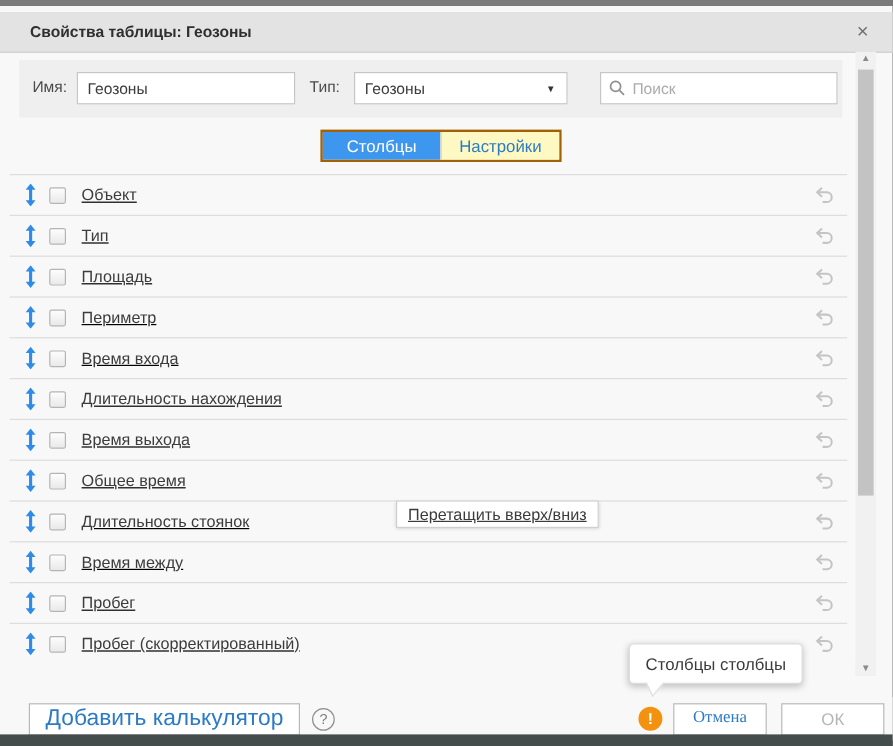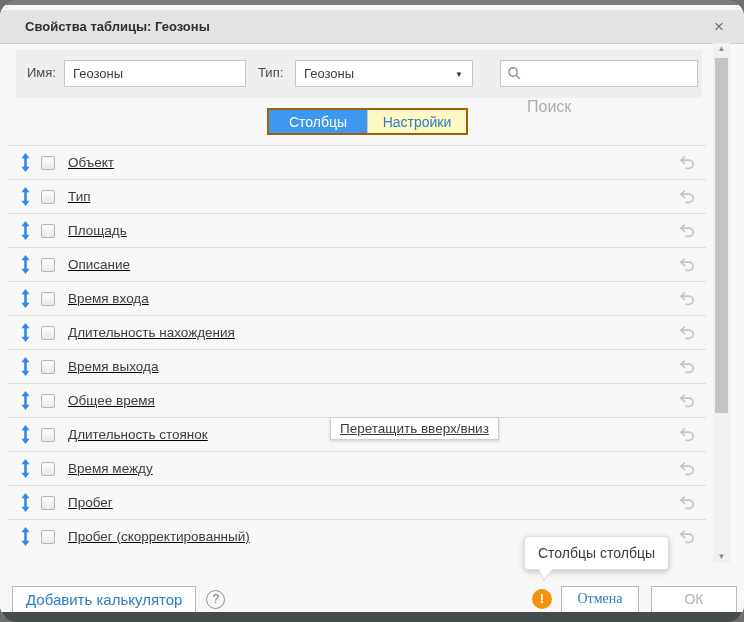--- a/index.html
+++ b/index.html
@@ -1,34 +1,34 @@
 <!DOCTYPE html>
 <html style="--accent: #3e97ef; --link: #2d7cc3; --warn: #f3920f;"><head>
 <meta charset="utf-8">
 <style>
   html,body{margin:0;padding:0;background:#6e6e6e;}
   *{box-sizing:border-box;font-family:"Liberation Sans",sans-serif;}
-  .stage{position:relative;width:744px;height:622px;overflow:hidden;background:#7b7b7b;border-radius:17px;}
+  .stage{position:relative;width:744px;height:622px;overflow:hidden;background:#7b7b7b;}
   .strip-bottom{position:absolute;left:0;top:612px;width:744px;height:10px;background:#454c4c;}
   .dialog{position:absolute;left:0;top:5px;width:744px;height:607px;background:#f8f8f8;}
   
   .hdr{position:absolute;left:0;top:5px;width:744px;height:34px;background:#e3e3e3;border-bottom:1px solid #cfcfcf;}
   .hdr-title{position:absolute;left:25px;top:5px;height:34px;line-height:34px;font-size:13px;font-weight:bold;color:#2f2f2f;}
   .hdr-close{position:absolute;right:12px;top:5px;width:26px;height:34px;line-height:33px;text-align:center;font-size:17px;color:#6f6f6f;cursor:pointer;}
   
   .band{position:absolute;left:16px;top:45px;width:686px;height:48px;background:#efefef;}
   .f-label{position:absolute;top:15px;font-size:13px;color:#4a4a4a;}
   .inp{position:absolute;top:10px;height:27px;background:#fff;border:1px solid #c6c6c6;font-size:13px;color:#3c3c3c;padding:0 8px;outline:none;}
   .name-label{left:11px;}
   .name-input{left:48px;width:182px;}
   .type-label{left:242px;}
   .type-select{left:279px;width:178px;display:flex;align-items:center;cursor:pointer;position:absolute;top:10px;height:27px;background:#fff;border:1px solid #c6c6c6;font-size:13px;color:#3c3c3c;padding:0 8px;}
   .type-caret{position:absolute;right:9px;top:9px;font-size:8px;color:#333;}
   .search-wrap{left:484px;width:198px;}
-  .search-input{position:absolute;left:0;top:0;width:100%;height:100%;border:0;outline:none;background:transparent;font-size:16px;color:#3c3c3c;padding:0 6px 0 26px;margin-top:33px;}
+  .search-input{position:absolute;left:0;top:0;width:100%;height:100%;border:0;outline:none;background:transparent;font-size:13px;color:#3c3c3c;padding:0 6px 0 26px;}
   .search-input::placeholder{color:#ababab;}
   .search-icon{position:absolute;left:6px;top:5px;}
   
   .tabs{position:absolute;left:267px;top:103px;width:201px;height:27px;display:flex;border:2px solid #a16207;background:#fff;}
   .tab{flex:1;height:100%;line-height:25px;text-align:center;font-size:14px;cursor:pointer;color:var(--link);background:#fef9c3;}
   .tab.active{background:var(--accent);color:#fff;}
   .tab + .tab{border-left:1px solid #c9c9c9;}
   
   .list{position:absolute;left:0;top:140px;width:744px;}
   .row{height:34px;margin:0 38px 0 8px;border-top:1px solid #dddddd;display:flex;align-items:center;padding-left:10px;text-decoration:underline;}
@@ -38,21 +38,21 @@
   .undo{margin-left:auto;margin-right:11px;cursor:pointer;display:flex;align-items:center;}
   
   .sb-track{position:absolute;left:713px;top:38px;width:17px;height:520px;background:#f1f1f1;}
   .sb-arrow{position:absolute;left:713px;width:17px;height:12px;text-align:center;font-size:8px;color:#8a8a8a;line-height:12px;cursor:pointer;}
   .sb-up{top:38px;}
   .sb-down{top:546px;background:#f1f1f1;}
   .sb-thumb{position:absolute;left:715px;top:53px;width:13px;height:355px;background:#c3c3c3;cursor:pointer;}
   
   .footer{position:absolute;left:0;top:576px;width:744px;height:36px;background:#f8f8f8;display:flex;align-items:center;}
   .btn{height:27px;border:1px solid #b9b9b9;background:#fff;font-size:14px;display:flex;align-items:center;justify-content:center;cursor:pointer;}
-  .btn-addcalc{margin-left:12px;padding:0 13px;font-size:15px;color:var(--link);}
+  .btn-addcalc{margin-left:24px;padding:0 13px;font-size:19px;color:var(--link);}
   .help{margin-left:10px;width:19px;height:19px;border:1.5px solid #909090;border-radius:50%;text-align:center;line-height:17px;font-size:12px;color:#7b7b7b;cursor:pointer;}
   .spacer{flex:1;}
   .warn{width:20px;height:20px;border-radius:50%;background:var(--warn);color:#fff;font-weight:bold;text-align:center;line-height:20px;font-size:13px;}
   .btn-cancel{margin-left:9px;width:78px;color:var(--link);font-family:Liberation Serif, serif;}
   .btn-ok{margin-left:12px;margin-right:7px;width:86px;color:#b5b5b5;cursor:default;}
   
   .tip-drag{position:absolute;left:330px;top:412px;background:#fff;border:1px solid #cfcfcf;box-shadow:0 1px 3px rgba(0,0,0,.18);padding:3px 9px;font-size:13.5px;color:#3c3c3c;z-index:5;white-space:nowrap;text-decoration:underline;}
   .tip-select{position:absolute;left:524px;top:531px;background:#fff;border:1px solid #dcdcdc;border-radius:4px;box-shadow:0 2px 6px rgba(0,0,0,.22);padding:8px 13px;font-size:14px;color:#3c3c3c;z-index:6;white-space:nowrap;}
   .tip-select::after{content:"";position:absolute;left:14px;bottom:-7px;width:12px;height:12px;background:#fff;border-right:1px solid #dcdcdc;border-bottom:1px solid #dcdcdc;transform:rotate(65deg) skewX(25deg);}
 </style>
@@ -139,38 +139,38 @@
     <span class="cbx"></span>
     <span class="row-label">Площадь</span>
     <span class="undo">
       <svg width="17" height="16" viewBox="0 0 17 16">
               <path d="M7 1.5 L3 5.2 L7 8.9" fill="none" stroke="#c4c4c4" stroke-width="1.7"></path>
               <path d="M3.4 5.2 H11 a4.1 4.1 0 0 1 0 8.2 H7.5" fill="none" stroke="#c4c4c4" stroke-width="1.7"></path>
             </svg>
     </span>
   </div>
 
-
-  <div class="row">
-    <span class="drag">
-      <svg width="11" height="19" viewBox="0 0 11 19">
-              <path d="M5.5 4 V15" stroke="#2e8be8" stroke-width="2.6"></path>
-              <path d="M5.5 0 L1.4 5.2 H9.6 Z" fill="#2e8be8"></path>
-              <path d="M5.5 19 L1.4 13.8 H9.6 Z" fill="#2e8be8"></path>
-            </svg>
-    </span>
-    <span class="cbx"></span>
-    <span class="row-label">Описание</span>
-    <span class="undo">
-      <svg width="17" height="16" viewBox="0 0 17 16">
-              <path d="M7 1.5 L3 5.2 L7 8.9" fill="none" stroke="#c4c4c4" stroke-width="1.7"></path>
-              <path d="M3.4 5.2 H11 a4.1 4.1 0 0 1 0 8.2 H7.5" fill="none" stroke="#c4c4c4" stroke-width="1.7"></path>
-            </svg>
-    </span>
-  </div>
+  <div class="row">
+    <span class="drag">
+      <svg width="11" height="19" viewBox="0 0 11 19">
+              <path d="M5.5 4 V15" stroke="#2e8be8" stroke-width="2.6"></path>
+              <path d="M5.5 0 L1.4 5.2 H9.6 Z" fill="#2e8be8"></path>
+              <path d="M5.5 19 L1.4 13.8 H9.6 Z" fill="#2e8be8"></path>
+            </svg>
+    </span>
+    <span class="cbx"></span>
+    <span class="row-label">Периметр</span>
+    <span class="undo">
+      <svg width="17" height="16" viewBox="0 0 17 16">
+              <path d="M7 1.5 L3 5.2 L7 8.9" fill="none" stroke="#c4c4c4" stroke-width="1.7"></path>
+              <path d="M3.4 5.2 H11 a4.1 4.1 0 0 1 0 8.2 H7.5" fill="none" stroke="#c4c4c4" stroke-width="1.7"></path>
+            </svg>
+    </span>
+  </div>
+
 
   <div class="row">
     <span class="drag">
       <svg width="11" height="19" viewBox="0 0 11 19">
               <path d="M5.5 4 V15" stroke="#2e8be8" stroke-width="2.6"></path>
               <path d="M5.5 0 L1.4 5.2 H9.6 Z" fill="#2e8be8"></path>
               <path d="M5.5 19 L1.4 13.8 H9.6 Z" fill="#2e8be8"></path>
             </svg>
     </span>
     <span class="cbx"></span>

